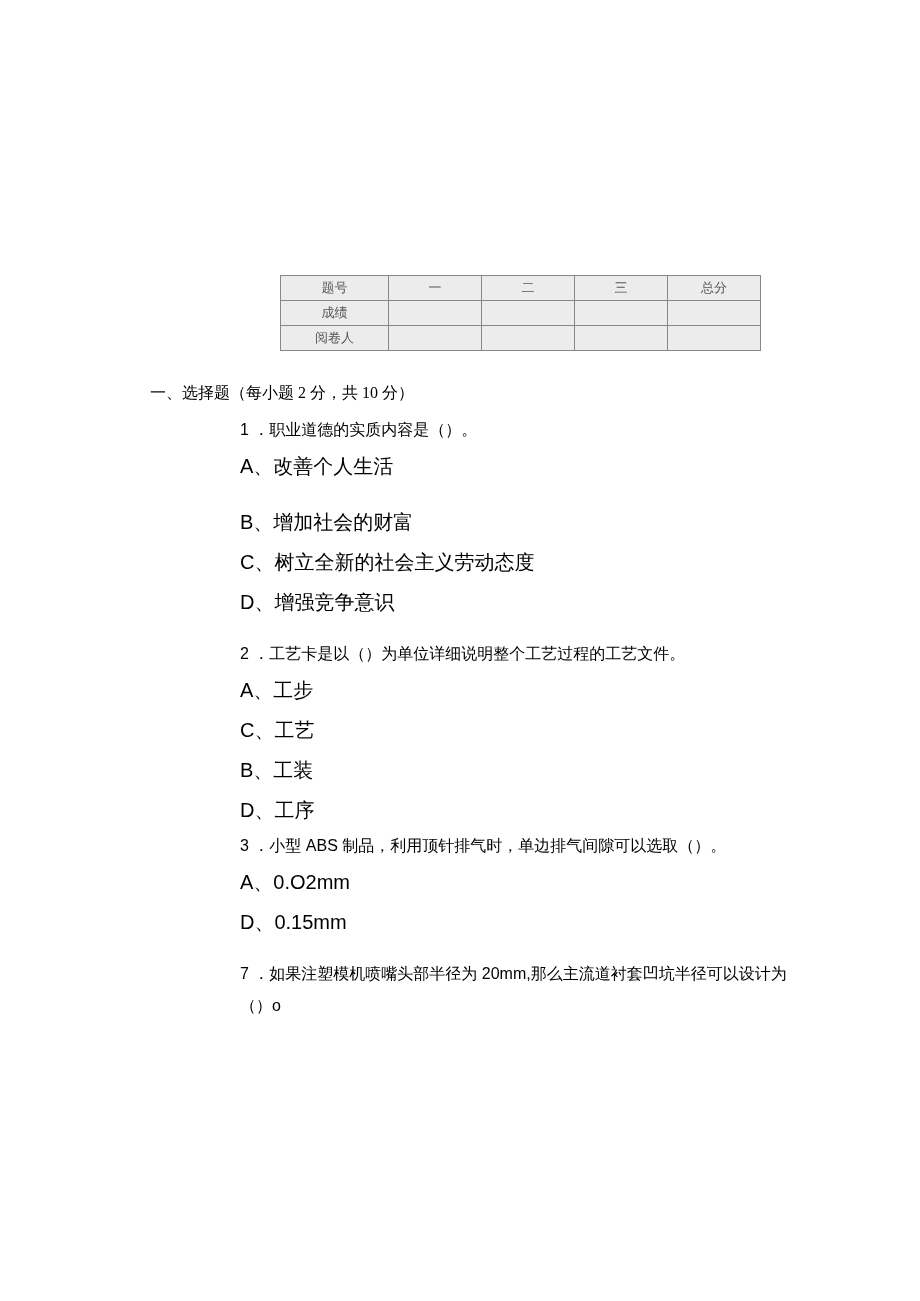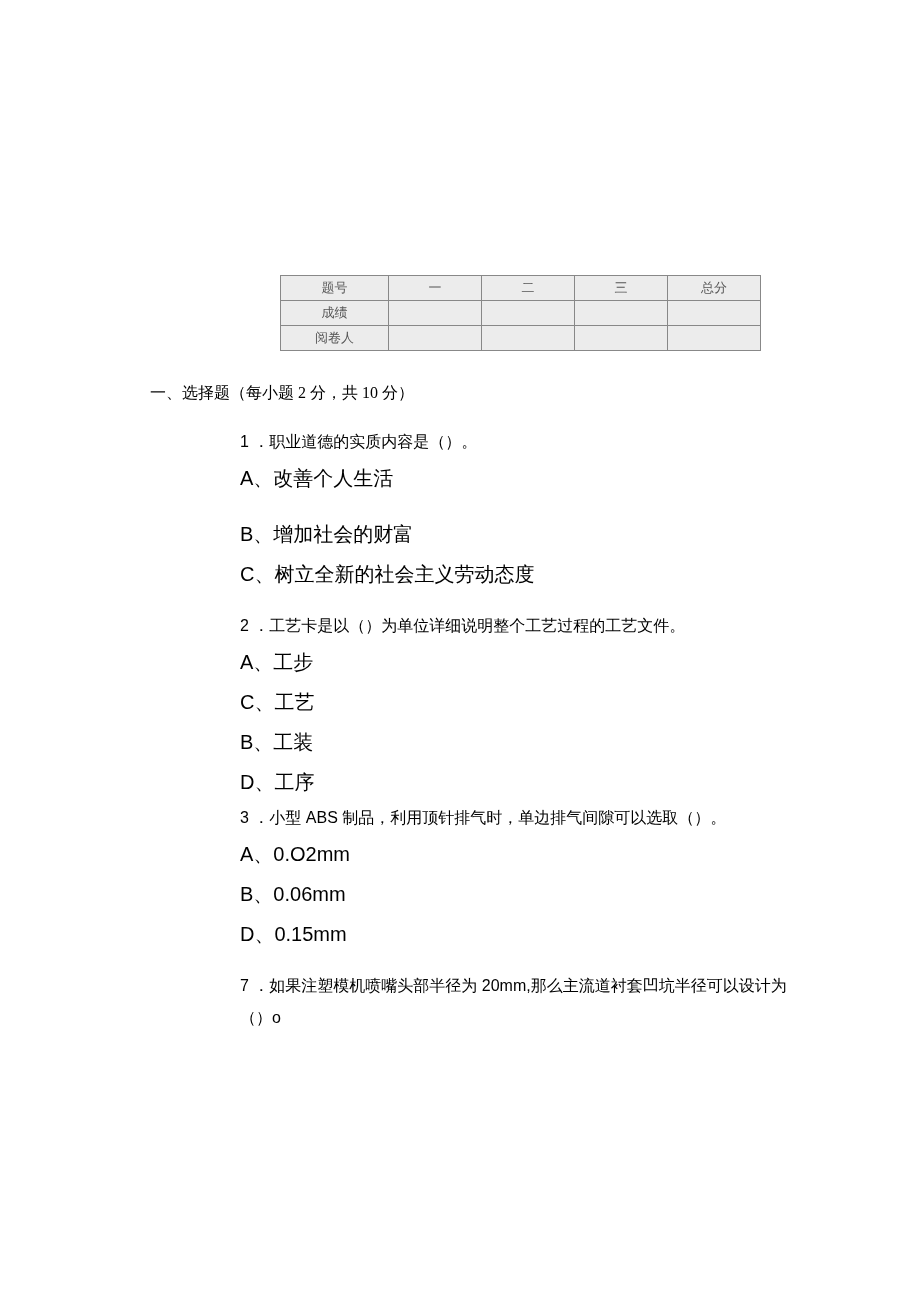--- a/index.html
+++ b/index.html
@@ -41,21 +41,21 @@
       font-family: "SimSun", serif;
     }
     table.score .col1 { width: 105px; }
     table.score .col2 { width: 90px; }
     table.score .col3 { width: 90px; }
     table.score .col4 { width: 90px; }
     table.score .col5 { width: 90px; }
     .section-title {
       font-size: 16px;
       font-family: "SimSun", serif;
-      margin-bottom: 22px;
+      margin-bottom: 10px;
     }
     .question {
       margin-left: 90px;
       font-size: 16px;
       line-height: 2.0;
       font-family: "Microsoft YaHei", "SimSun", sans-serif;
     }
     .option {
       margin-left: 90px;
       font-size: 20px;
@@ -94,31 +94,31 @@
   </tbody>
     </table>
 
   <div class="section-title">一、选择题（每小题 2 分，共 10 分）</div>
 
   <div class="question">1 ．职业道德的实质内容是（）。</div>
   <div class="option">A、改善个人生活</div>
   <div class="gap2"></div>
   <div class="option">B、增加社会的财富</div>
   <div class="option">C、树立全新的社会主义劳动态度</div>
+  <div class="option">D、增强竞争意识</div>
 
   <div class="gap2"></div>
 
   <div class="question">2 ．工艺卡是以（）为单位详细说明整个工艺过程的工艺文件。</div>
   <div class="option">A、工步</div>
   <div class="option">C、工艺</div>
   <div class="option">B、工装</div>
   <div class="option">D、工序</div>
 
   <div class="question">3 ．小型 ABS 制品，利用顶针排气时，单边排气间隙可以选取（）。</div>
   <div class="option">A、0.O2mm</div>
-  <div class="option">B、0.06mm</div>
   <div class="option">D、0.15mm</div>
 
   <div class="gap2"></div>
 
   <div class="question">7 ．如果注塑模机喷嘴头部半径为 20mm,那么主流道衬套凹坑半径可以设计为</div>
   <div class="question">（）o</div>
 </div>
 
 </body></html>

